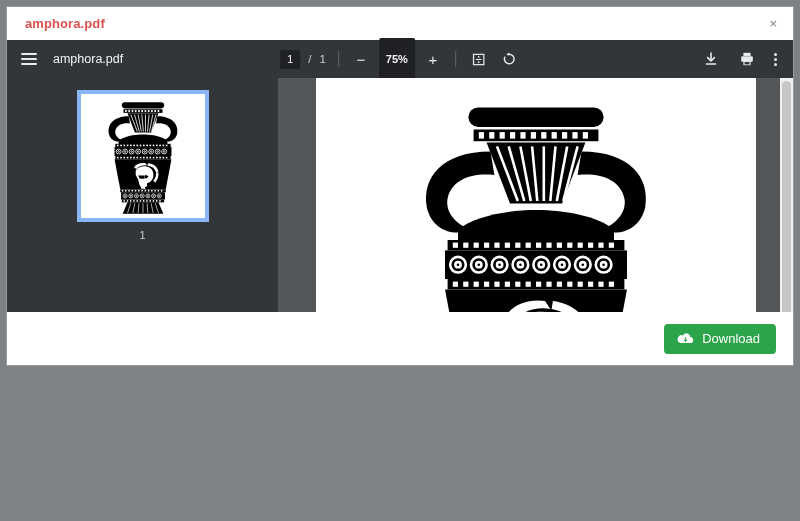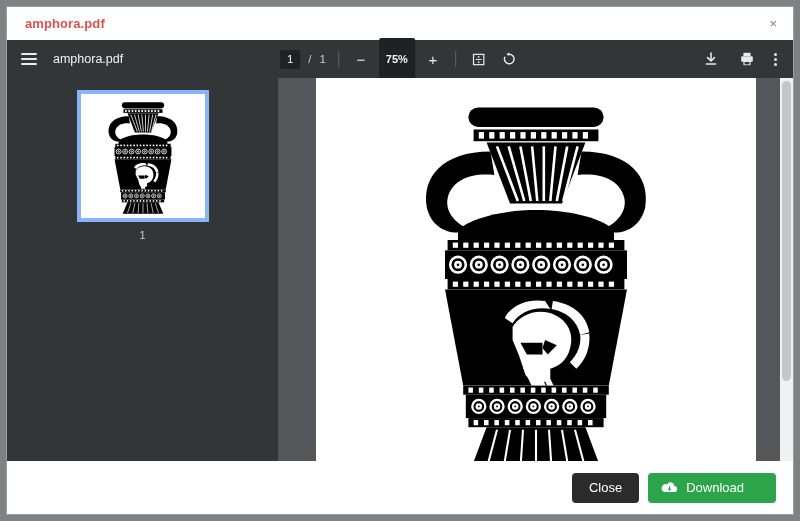--- a/index.html
+++ b/index.html
@@ -6,21 +6,21 @@
   html, body {
     width: 800px; height: 521px;
     background: #7f8284;
     font-family: "Liberation Sans", sans-serif;
     overflow: hidden;
   }
 
   .modal-frame {
     position: absolute;
     left: 6px; top: 6px;
-    width: 788px; height: 509px;
+    width: 788px; height: 360px;
     background: #ffffff;
     border: 1px solid #9a9d9f;
     display: flex;
     flex-direction: column;
     overflow: hidden;
   }
 
   
   .modal-titlebar {
     height: 33px;
@@ -209,21 +209,21 @@
     height: 30px;
   }
   .btn-close {
     background: #2b2b2b;
     color: #ffffff;
     padding: 0 17px;
   }
   .btn-download {
     background: #2ca44a;
     color: #ffffff;
-    padding: 0 32px 0 13px;
+    padding: 0 16px 0 13px;
     font-weight: normal;
   }
 </style>
 </head>
 <body>
 
 <div class="modal-frame">
 
   <div class="modal-titlebar">
     <div class="modal-title">amphora.pdf</div>
@@ -649,21 +649,20 @@
           </svg>
         </div>
         <div class="scrollbar-track">
           <div class="scrollbar-thumb"></div>
         </div>
       </div>
     </div>
   </div>
 
   <div class="modal-footer">
-    <button class="btn btn-close">Close</button>
     <button class="btn btn-download">
       <span>
         <svg width="17" height="15" viewBox="0 0 20 16" style="display:block">
           <path d="M15.5 6.2 A4.3 4.3 0 0 0 7.3 4.4 A3.6 3.6 0 0 0 3.9 13.4 L15.2 13.4 A3.6 3.6 0 0 0 15.5 6.2 Z" fill="#ffffff"></path>
           <path d="M9.3 6.6 L10.7 6.6 L10.7 9.4 L12.4 9.4 L10 12 L7.6 9.4 L9.3 9.4 Z" fill="#2ca44a"></path>
         </svg>
       </span>
       <span>Download</span>
     </button>
   </div>

